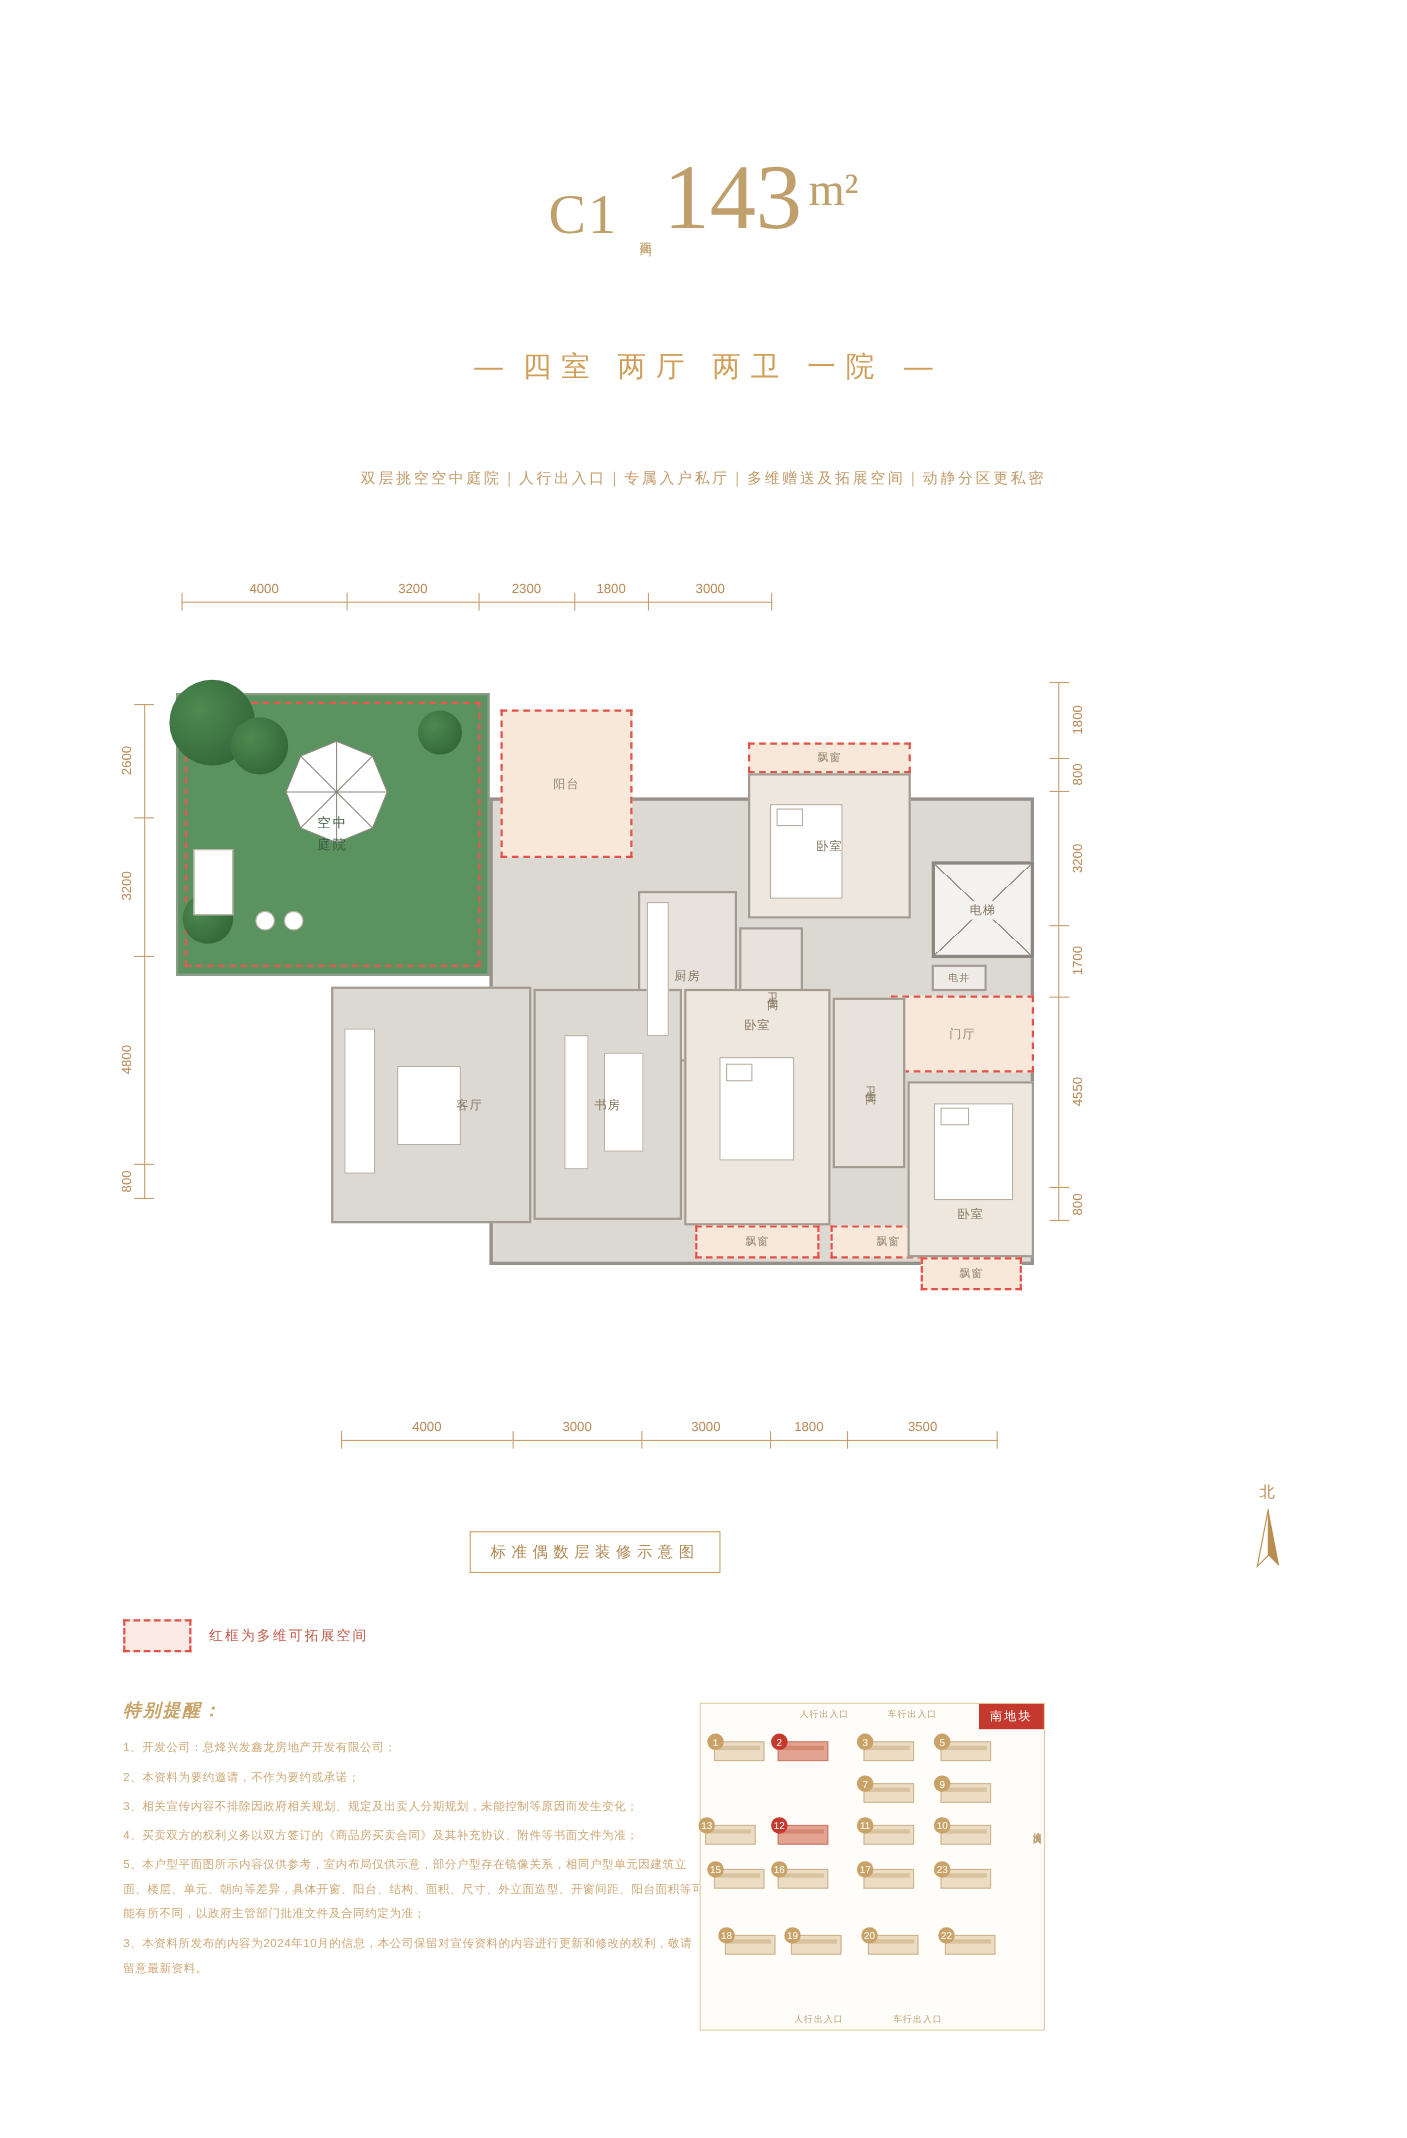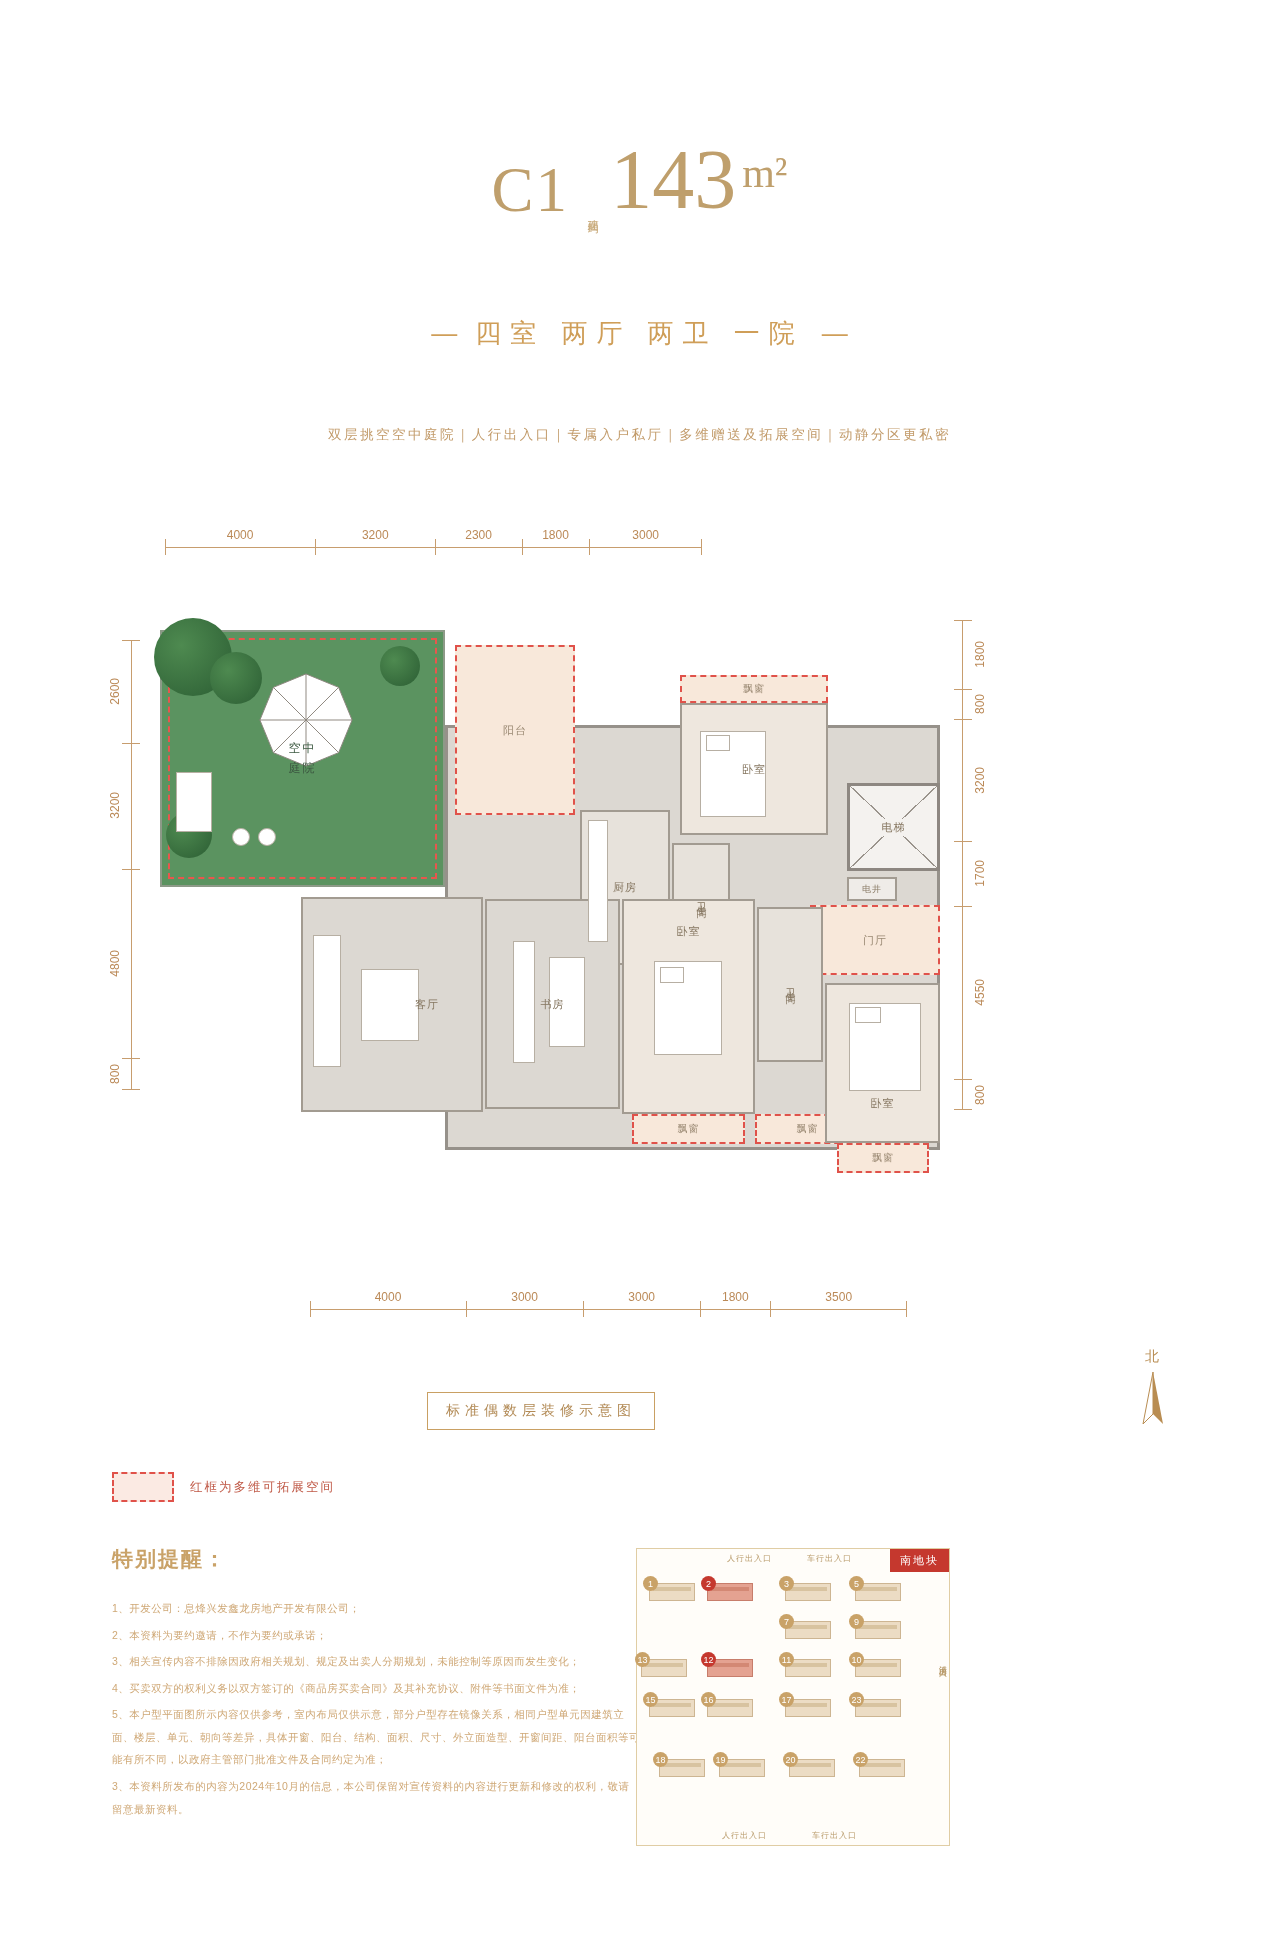--- a/index.html
+++ b/index.html
@@ -2,21 +2,21 @@
 <html><head>
 <meta charset="utf-8">
 <style>
   html,body{margin:0;padding:0;background:#fff;}
   .page{position:relative;width:1279px;height:1944px;background:#fff;overflow:hidden;
         font-family:"Liberation Sans",sans-serif;}
   
   .title-block{position:absolute;top:138px;left:0;width:100%;display:flex;
                justify-content:center;align-items:flex-end;color:#bf9f6c;
                font-family:"Liberation Serif",serif;}
-  .unit{font-size:63px;line-height:1;letter-spacing:2px;}
+  .unit{font-size:51px;line-height:1;letter-spacing:2px;}
   .area-prefix{writing-mode:vertical-rl;font-size:11px;letter-spacing:2px;margin:0 10px 6px 16px;
                color:#c9ab7c;font-family:"Liberation Sans",sans-serif;}
   .area{font-size:84px;line-height:1;}
   .area-unit{font-size:42px;line-height:1;margin:0 0 28px 6px;}
   .subtitle-row{position:absolute;top:316px;left:0;width:100%;display:flex;gap:18px;
                 justify-content:center;align-items:center;color:#cf9e58;font-size:26px;letter-spacing:9px;}
   .subtitle-row .dash{letter-spacing:0;}
   .features{position:absolute;top:426px;left:0;width:100%;text-align:center;color:#c29b6a;
             font-size:13.5px;letter-spacing:2.5px;}
   
@@ -60,21 +60,21 @@
   .caption-box{position:absolute;top:1392px;left:427px;border:1px solid #c9a063;color:#b28a55;
                font-size:14px;letter-spacing:5px;padding:9px 18px;background:#fff;}
   .north{position:absolute;top:1348px;left:1118px;width:70px;display:flex;flex-direction:column;
          align-items:center;color:#b98d52;font-size:14px;letter-spacing:2px;}
   
   .legend{position:absolute;top:1472px;left:112px;display:flex;align-items:center;gap:16px;}
   .legend-swatch{width:62px;height:30px;border:2px dashed #e0524a;background:#fbeae3;box-sizing:border-box;}
   .legend-text{color:#c05a48;font-size:12.5px;letter-spacing:2px;}
   
   .notes{position:absolute;top:1545px;left:112px;width:528px;color:#cfa876;}
-  .notes-title{font-size:21px;font-weight:bold;color:#c9a268;letter-spacing:2px;margin-bottom:24px;}
+  .notes-title{font-size:16px;font-weight:bold;color:#c9a268;letter-spacing:2px;margin-bottom:12px;font-style:italic;}
   .note-item{font-size:10.5px;line-height:2.15;letter-spacing:0.5px;margin-bottom:4px;}
   
   .siteplan{position:absolute;top:1548px;left:636px;width:314px;height:298px;
             border:1px solid #e0cda4;background:#fffdf9;box-sizing:border-box;}
   .plot-tag{position:absolute;top:0;right:0;background:#c5382e;color:#fff;font-size:11px;
             letter-spacing:2px;padding:4px 10px;}
   .ent{position:absolute;color:#b89a6a;font-size:8px;letter-spacing:1px;}
   .ent.vert{writing-mode:vertical-rl;}
   .bcell{position:absolute;width:46px;height:18px;background:#ecdcc4;border:1px solid #cdb592;box-sizing:border-box;}
   .bcell::before{content:"";position:absolute;left:3px;top:3px;right:3px;height:4px;background:#d8c3a0;}
@@ -167,21 +167,21 @@
         <svg style="position:absolute;left:96px;top:40px;z-index:2;" width="96" height="96" viewBox="0 0 100 100">
           <polygon points="50,2 84,16 98,50 84,84 50,98 16,84 2,50 16,16" fill="#ffffff" stroke="#8b857c"></polygon>
           <path d="M50 2 L50 98 M2 50 L98 50 M16 16 L84 84 M84 16 L16 84" stroke="#8b857c" fill="none"></path>
         </svg>
         <div class="furn round" style="left:70px;top:196px;width:16px;height:16px;"></div>
         <div class="furn round" style="left:96px;top:196px;width:16px;height:16px;"></div>
         <div class="furn" style="left:14px;top:140px;width:34px;height:58px;"></div>
         <span class="rl court-label">空中庭院</span>
       </div>
 
-      <div class="room ext" style="left:300px;top:40px;width:120px;height:170px;">
+      <div class="room ext" style="left:300px;top:40px;width:120px;height:135px;">
         <span class="rl">阳台</span>
       </div>
 
 
       <div class="room ext bay" style="left:525px;top:70px;width:148px;height:28px;">
         <span class="rl">飘窗</span>
       </div>
 
       <div class="room" style="left:525px;top:98px;width:148px;height:132px;background:#eee7de;">
         <div class="furn" style="left:18px;top:26px;width:64px;height:84px;"></div>

